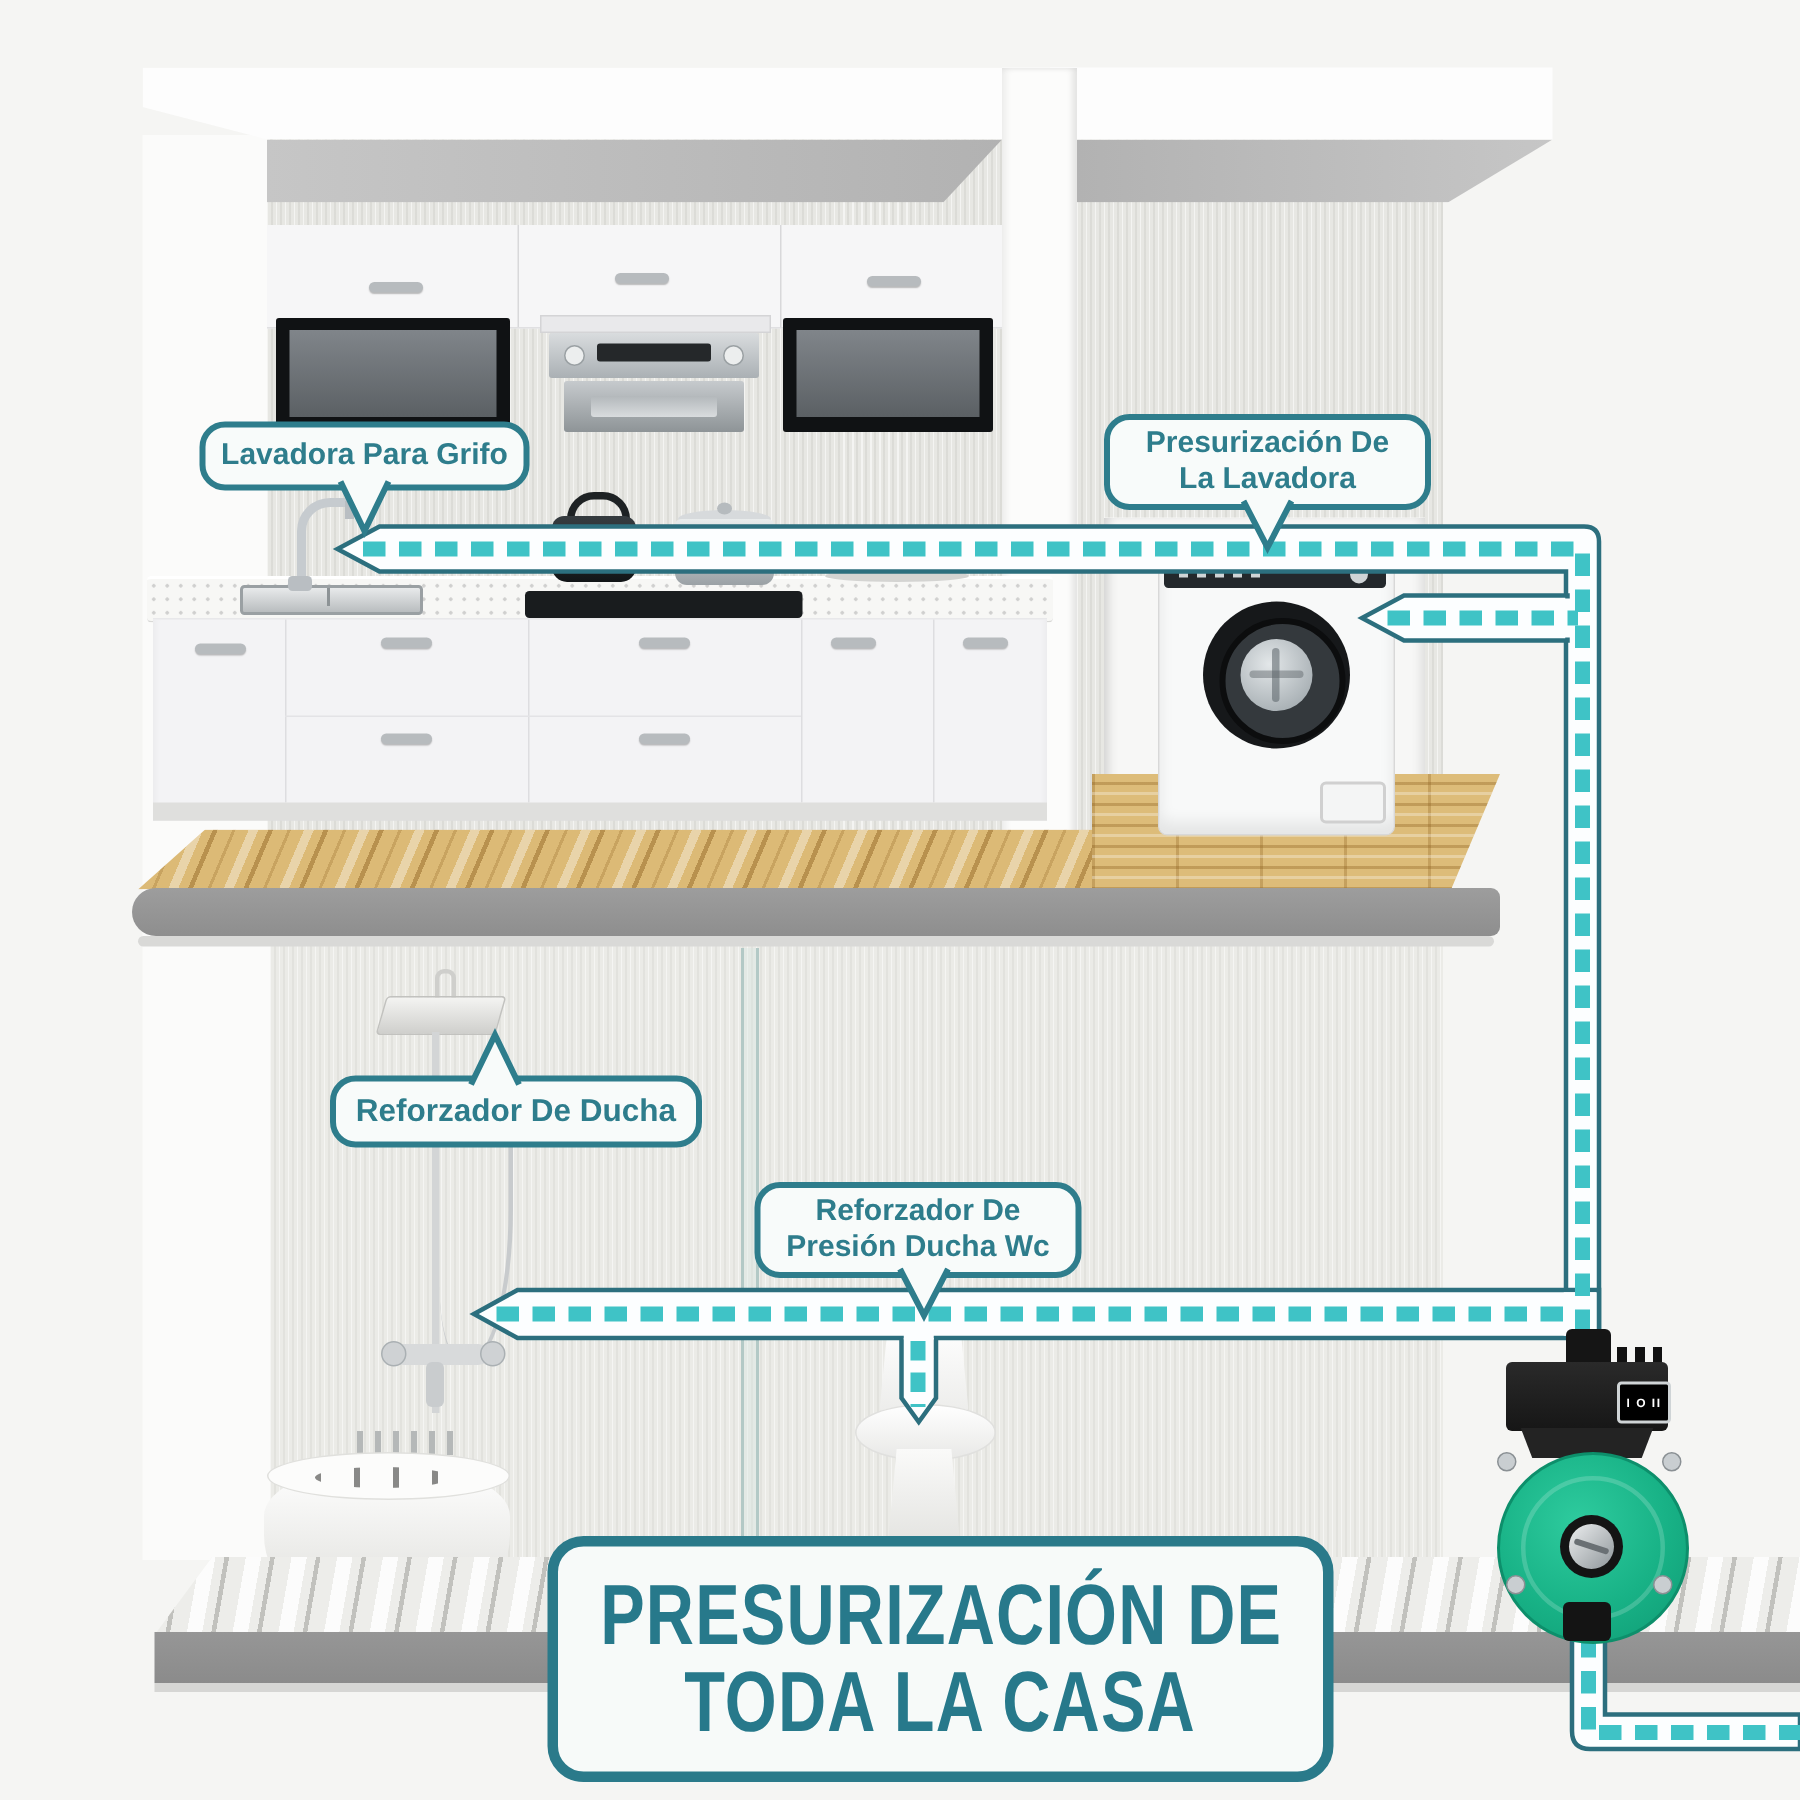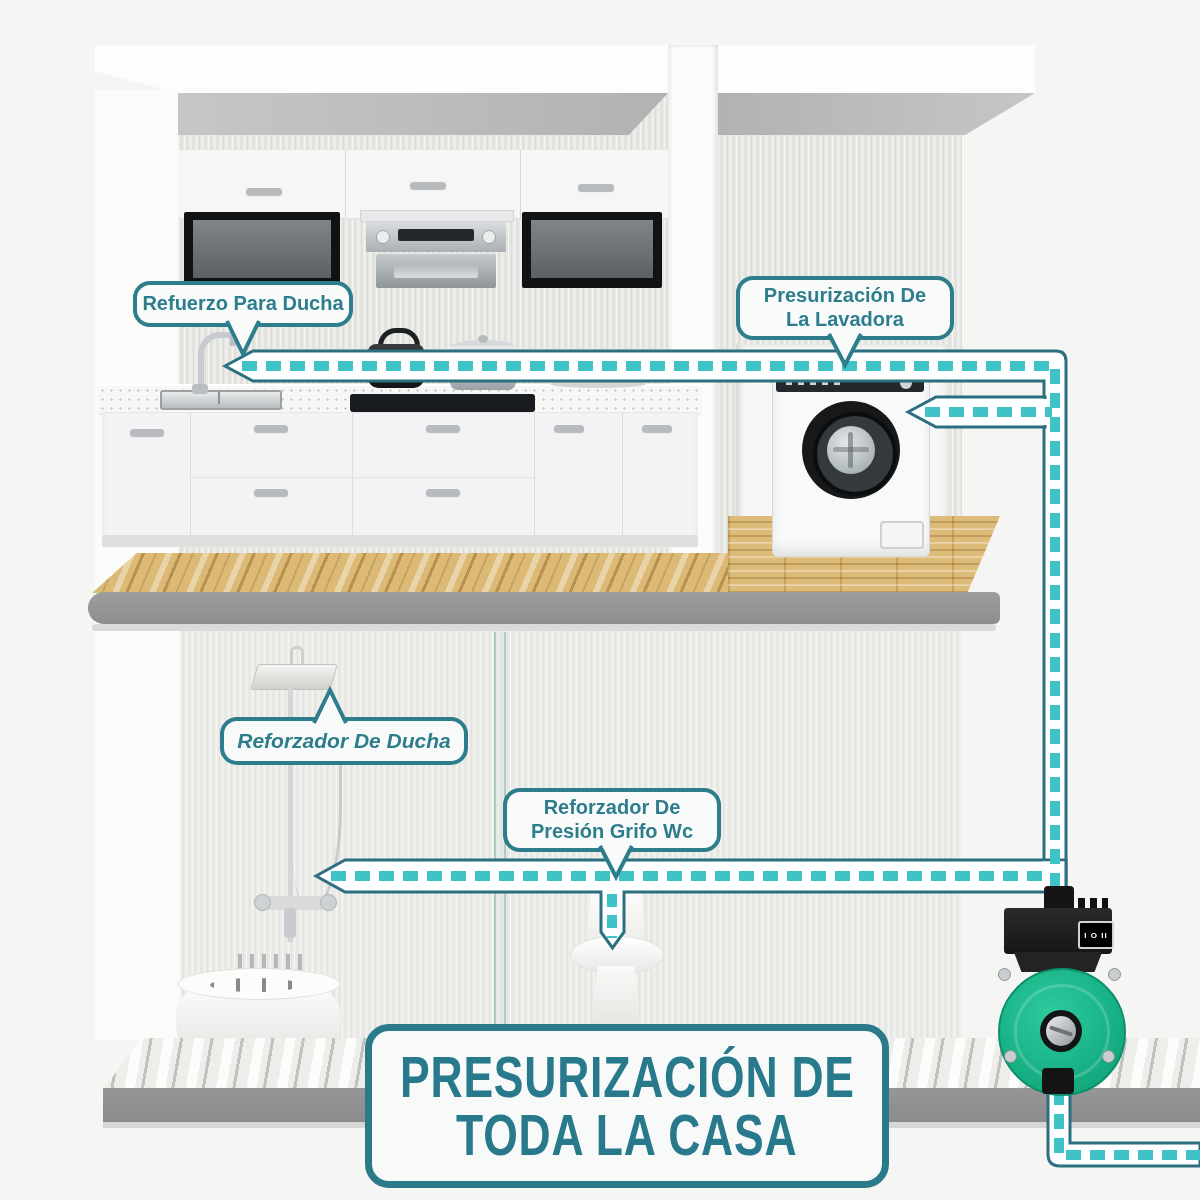--- a/index.html
+++ b/index.html
@@ -231,44 +231,44 @@
     <div class="abs" style="left:46px;top:46px;width:30px;height:30px;border-radius:50%;background:linear-gradient(135deg,#eceeef,#8f969a);">
       <div class="abs" style="left:3px;top:13px;width:24px;height:4px;background:#6a7074;transform:rotate(18deg);border-radius:2px;"></div>
     </div>
   </div>
   <div class="abs" style="left:12px;top:166px;width:11px;height:11px;border-radius:50%;background:#c9ced1;border:1px solid #8a9094;"></div>
   <div class="abs" style="left:110px;top:166px;width:11px;height:11px;border-radius:50%;background:#c9ced1;border:1px solid #8a9094;"></div>
   <div class="abs" style="left:50px;top:184px;width:32px;height:26px;background:#141414;border-radius:4px;"></div>
 </div>
 
 <div class="callout" style="left:133px;top:281px;width:212px;height:38px;font-size:20px;">
-  <span>Refuerzo Para Ducha</span>
+  <span>Lavadora Para Grifo</span>
   <svg class="ptr" viewBox="0 0 40 40" style="bottom:-37px;">
     <path d="M4,1 L20,34 L36,1" fill="#f8fbfa" stroke="#2e7d8c" stroke-width="4"></path>
   </svg>
 </div>
 
 <div class="callout" style="left:736px;top:276px;width:210px;height:56px;font-size:20px;flex-direction:column;">
   <span>Presurización De</span>
   <span>La Lavadora</span>
   <svg class="ptr" viewBox="0 0 40 40" style="bottom:-37px;">
     <path d="M4,1 L20,32 L36,1" fill="#f8fbfa" stroke="#2e7d8c" stroke-width="4"></path>
   </svg>
 </div>
 
-<div class="callout" style="left:220px;top:717px;width:240px;height:40px;font-size:21px;font-style:italic;">
+<div class="callout" style="left:220px;top:717px;width:240px;height:40px;font-size:21px;">
   <span>Reforzador De Ducha</span>
   <svg class="ptr" viewBox="0 0 40 40" style="top:-37px;left:44%;">
     <path d="M4,39 L20,6 L36,39" fill="#f8fbfa" stroke="#2e7d8c" stroke-width="4"></path>
   </svg>
 </div>
 
 <div class="callout" style="left:503px;top:788px;width:210px;height:56px;font-size:20px;flex-direction:column;">
   <span>Reforzador De</span>
-  <span>Presión Grifo Wc</span>
+  <span>Presión Ducha Wc</span>
   <svg class="ptr" viewBox="0 0 40 40" style="bottom:-37px;left:52%;">
     <path d="M4,1 L20,32 L36,1" fill="#f8fbfa" stroke="#2e7d8c" stroke-width="4"></path>
   </svg>
 </div>
 
 <div class="title-banner">
   <div class="title-line">PRESURIZACIÓN DE</div>
   <div class="title-line">TODA LA CASA</div>
 </div>
 

